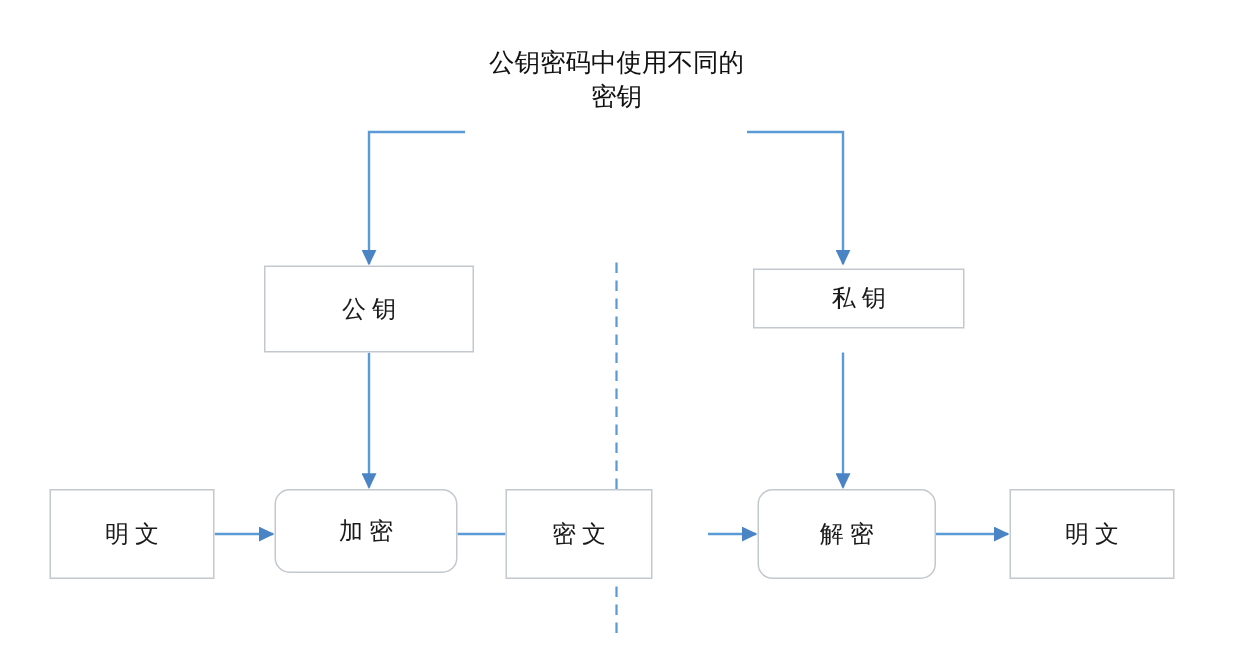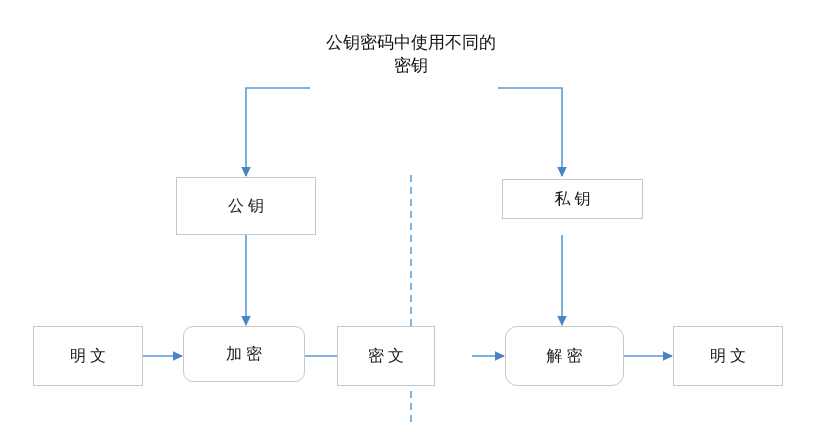--- a/index.html
+++ b/index.html
@@ -71,17 +71,17 @@
   <div class="node" style="left:176px;top:177px;width:140px;height:58px;">公钥</div>
 
   <div class="node" style="left:492px;top:179px;width:141px;height:40px;margin-left:10px;">私钥</div>
 
   <div class="node" style="left:33px;top:326px;width:110px;height:60px;">明文</div>
 
   <div class="node rounded" style="left:183px;top:326px;width:122px;height:56px;">加密</div>
 
   <div class="node" style="left:337px;top:326px;width:98px;height:60px;">密文</div>
 
-  <div class="node rounded" style="left:505px;top:326px;width:119px;height:60px;border-radius:12px;">解密</div>
+  <div class="node rounded" style="left:505px;top:326px;width:119px;height:60px;">解密</div>
 
   <div class="node" style="left:673px;top:326px;width:110px;height:60px;">明文</div>
 
 </div>
 
 </body></html>

